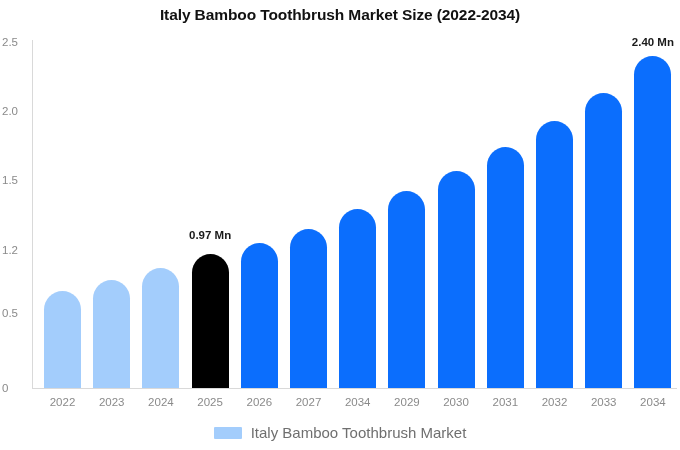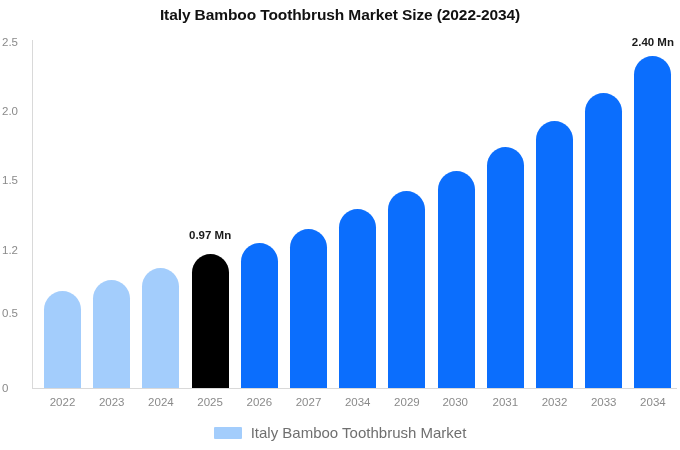--- a/index.html
+++ b/index.html
@@ -190,19 +190,19 @@
 
 <div class="x-tick-label" style="left: 32.5px;">2022</div>
     <div class="x-tick-label" style="left: 81.7px;">2023</div>
     <div class="x-tick-label" style="left: 130.9px;">2024</div>
     <div class="bar-value-label" style="left: 210.1px; top: 229px; transform: translateX(-50%); position: absolute;">0.97 Mn</div>
     <div class="x-tick-label" style="left: 180.1px;">2025</div>
     <div class="x-tick-label" style="left: 229.3px;">2026</div>
     <div class="x-tick-label" style="left: 278.5px;">2027</div>
     <div class="x-tick-label" style="left: 327.7px;">2034</div>
     <div class="x-tick-label" style="left: 376.9px;">2029</div>
-    <div class="x-tick-label" style="left: 408px; text-align: right;">2030</div>
+    <div class="x-tick-label" style="left: 426px;">2030</div>
     <div class="x-tick-label" style="left: 475.3px;">2031</div>
     <div class="x-tick-label" style="left: 524.5px;">2032</div>
     <div class="x-tick-label" style="left: 573.7px;">2033</div>
     <div class="bar-value-label" style="left: 652.9px; top: 35.84px; transform: translateX(-50%); position: absolute;">2.40 Mn</div>
     <div class="x-tick-label" style="left: 622.9px;">2034</div>
   </div>
 
 </body></html>

